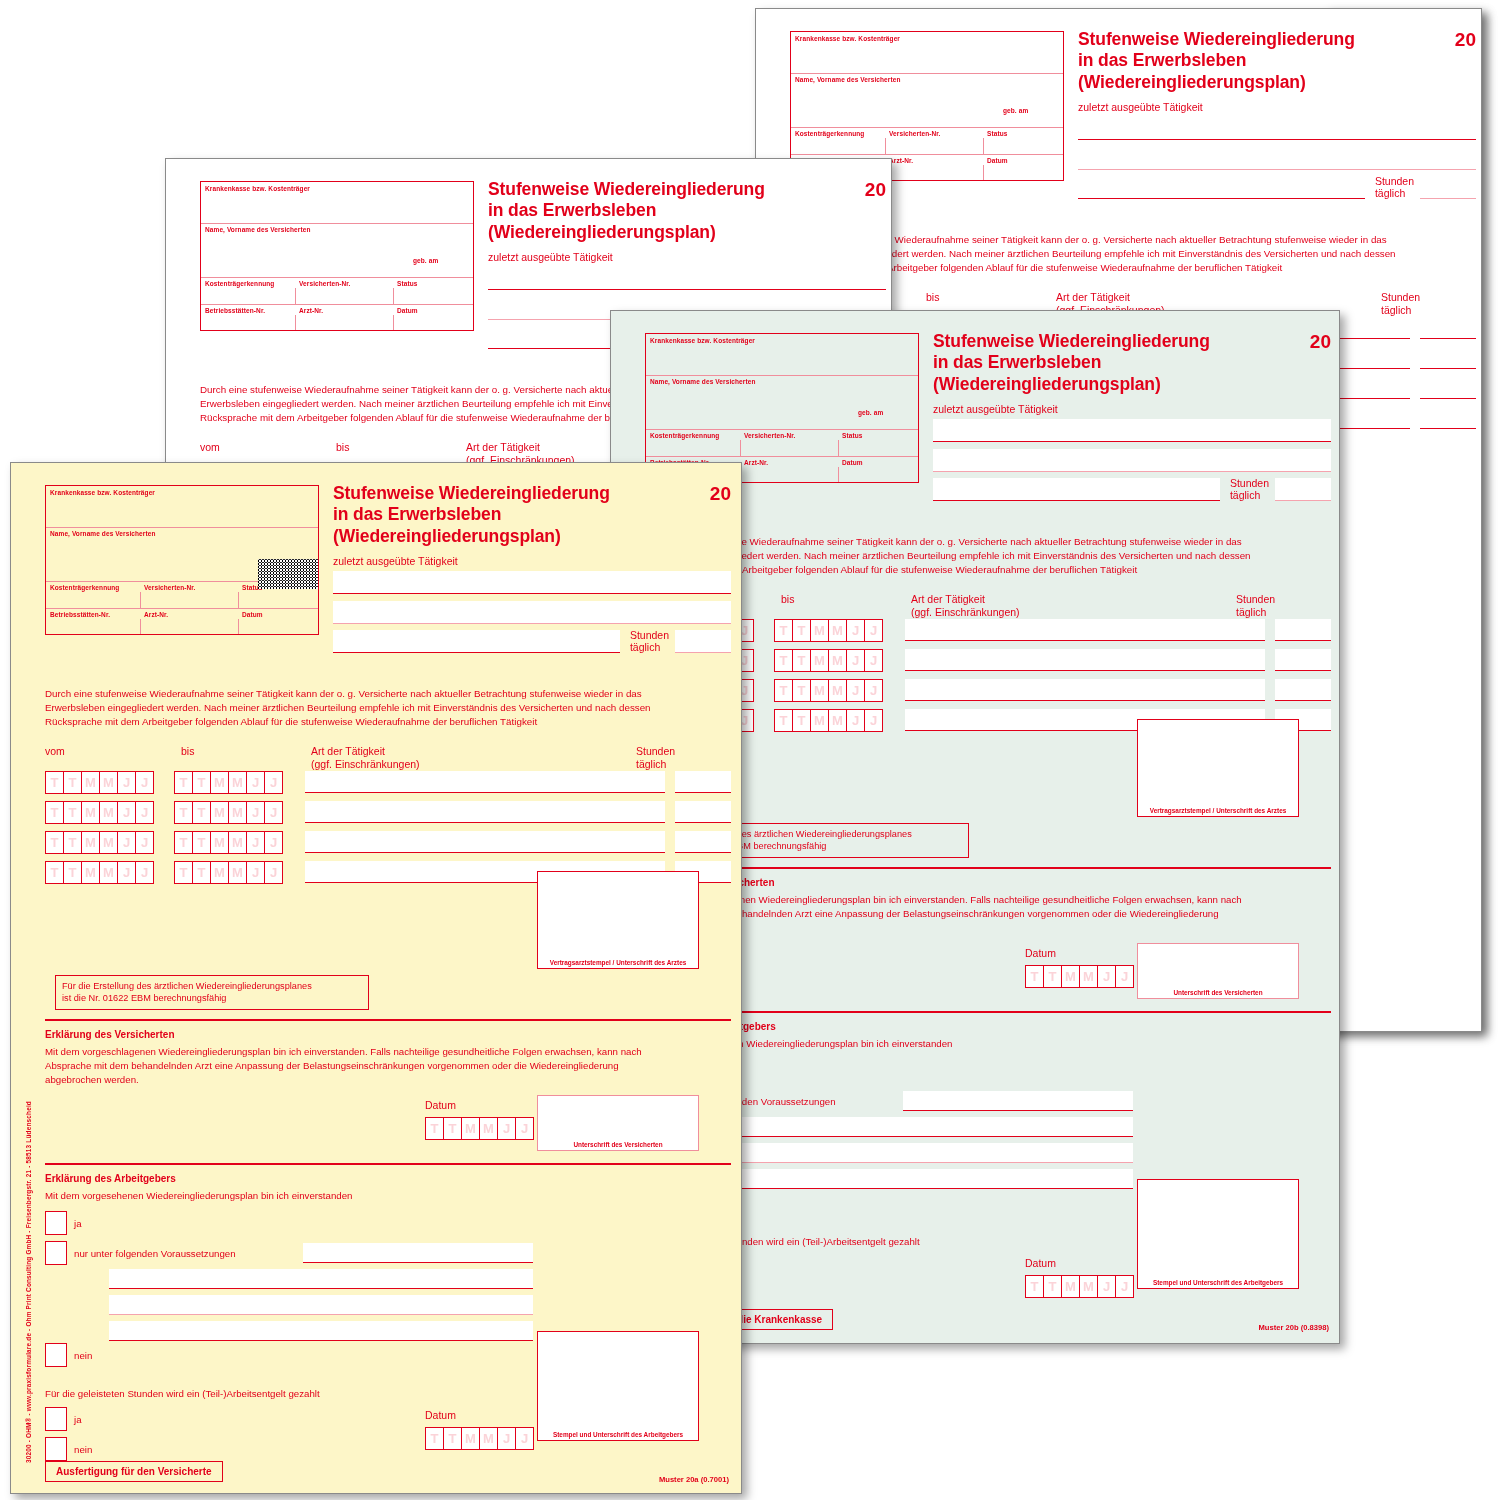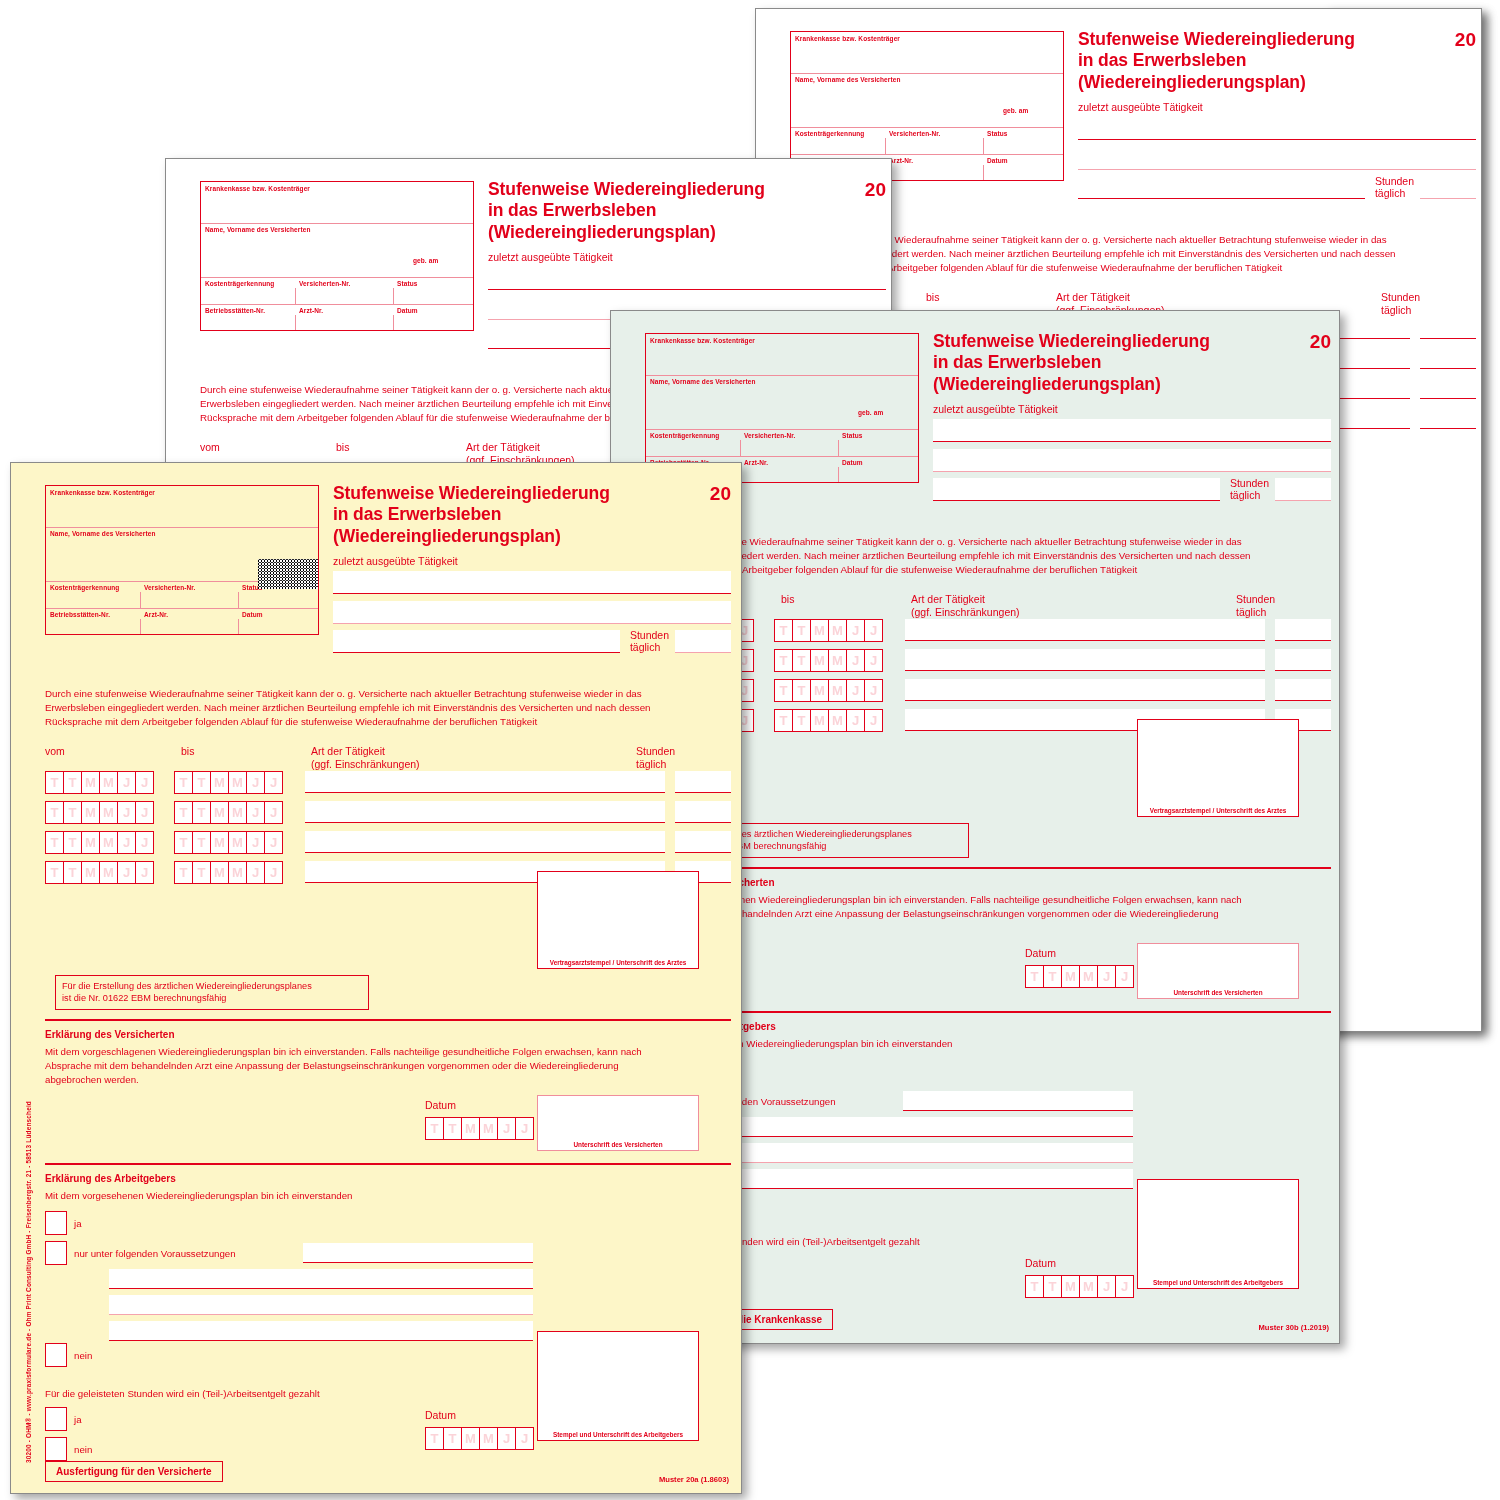--- a/index.html
+++ b/index.html
@@ -621,21 +621,21 @@
           <span>T</span>
           <span>M</span>
           <span>M</span>
           <span>J</span>
           <span>J</span>
         </div>
         <div class="stampbox" style="left: 526px; top: 868px; width: 160px; height: 108px;">
           <span class="cap">Stempel und Unterschrift des Arbeitgebers</span>
         </div>
         <div class="ausf" style="top: 998px;">Ausfertigung für die Krankenkasse</div>
-        <div class="muster" style="top: 1012px;">Muster 30b (1.2019)</div>
+        <div class="muster" style="top: 1012px;">Muster 20b (0.8398)</div>
       </div>
   </div>
 </div>
 
 <div class="sheet" style="left:10px;top:462px;width:730px;height:1030px;background:#fdf6c8;">
   <div class="inner">
     <div class="form full-form" style="transform:scale(1);">
         <div class="hdrbox">
           <span class="lbl" style="left: 4px; top: 3px;">Krankenkasse bzw. Kostenträger</span>
           <span class="hline" style="top: 41px;"></span>
@@ -827,17 +827,17 @@
           <span>T</span>
           <span>M</span>
           <span>M</span>
           <span>J</span>
           <span>J</span>
         </div>
         <div class="stampbox" style="left: 526px; top: 868px; width: 160px; height: 108px;">
           <span class="cap">Stempel und Unterschrift des Arbeitgebers</span>
         </div>
         <div class="ausf" style="top: 998px;">Ausfertigung für den Versicherte</div>
-        <div class="muster" style="top: 1012px;">Muster 20a (1.8603)</div>
+        <div class="muster" style="top: 1012px;">Muster 20a (0.7001)</div>
         <div class="sidetext" style="left: 14px; top: 1000px;">30200 - OHM® - www.praxisformulare.de - Ohm Print Consulting GmbH - Freisenbergstr. 21 - 58513 Lüdenscheid</div>
       </div>
   </div>
 </div>
 
 </body></html>

